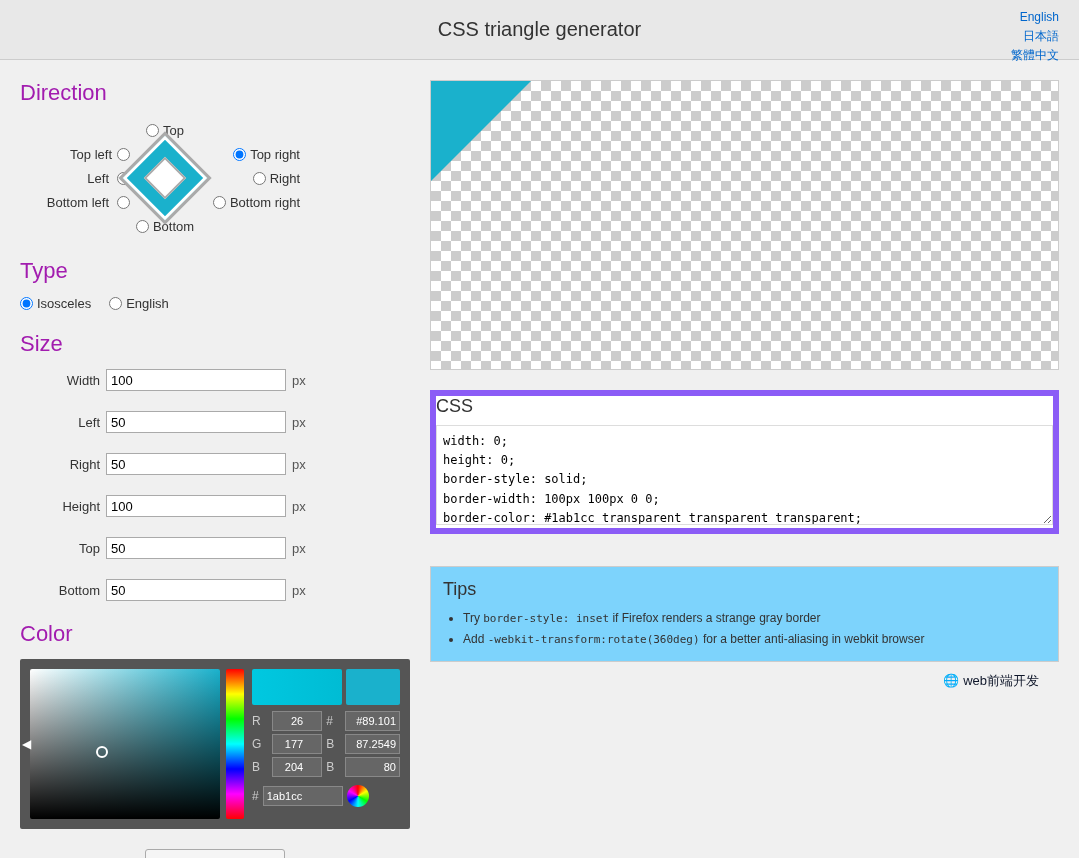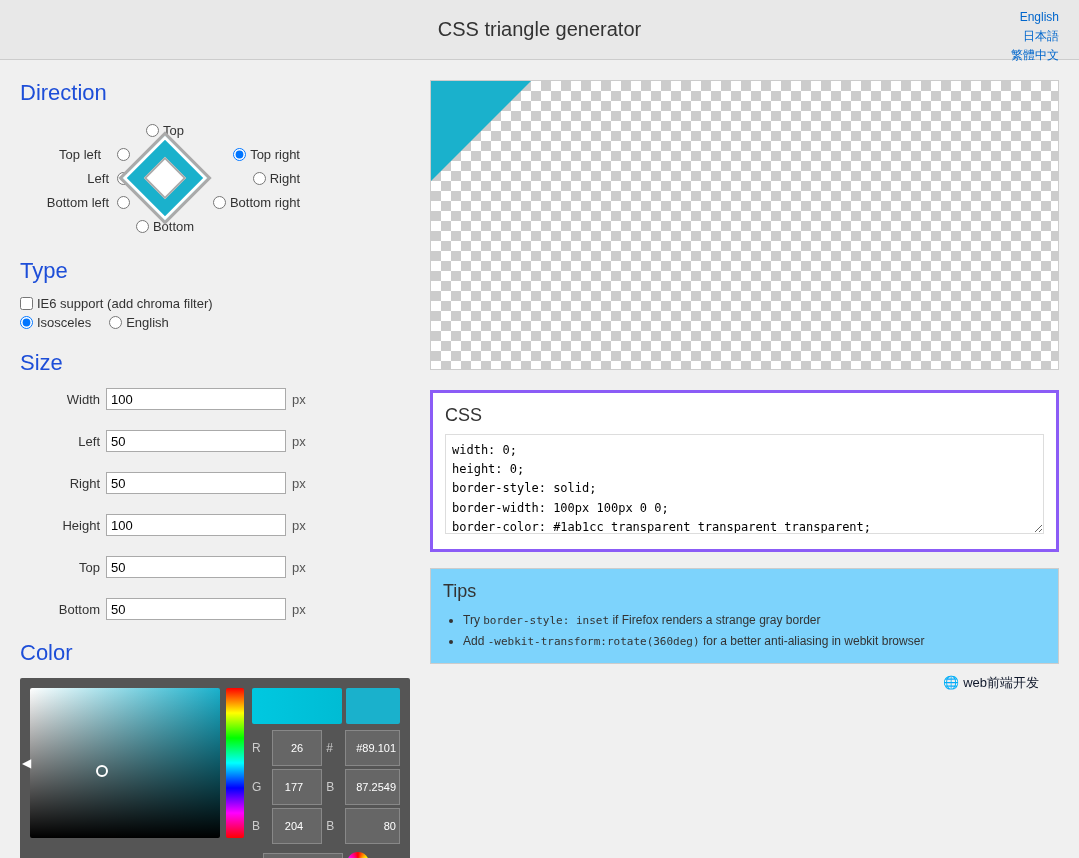--- a/index.html
+++ b/index.html
@@ -8,21 +8,21 @@
     .header { background: #e8e8e8; text-align: center; padding: 18px; position: relative; border-bottom: 1px solid #ccc; }
     .header h1 { font-size: 20px; font-weight: normal; color: #333; }
     .lang-links { position: absolute; top: 8px; right: 20px; text-align: right; }
     .lang-links a { display: block; font-size: 12px; color: #0066cc; text-decoration: none; line-height: 1.6; }
 
     .main-content { display: flex; padding: 20px; gap: 20px; }
 
     .left-panel { width: 390px; flex-shrink: 0; }
 
     
-    .section-title { font-size: 22px; font-weight: normal; color: #1d4ed8; margin-bottom: 12px; }
+    .section-title { font-size: 22px; font-weight: normal; color: #a21caf; margin-bottom: 12px; }
     .direction-section { margin-bottom: 20px; }
     .diamond { width: 60px; height: 60px; background: #1ab1cc; transform: rotate(45deg); position: relative; border: 3px solid #fff; outline: 3px solid #aaa; }
     .diamond-inner { position: absolute; top: 50%; left: 50%; transform: translate(-50%, -50%); width: 30px; height: 30px; background: #fff; border: 2px solid #aaa; }
 
     
     .type-section { margin-bottom: 20px; }
     .type-row { display: flex; align-items: center; gap: 8px; margin-bottom: 4px; }
     .type-row label { font-size: 13px; cursor: pointer; display: flex; align-items: center; gap: 4px; }
     .type-row input[type=checkbox], .type-row input[type=radio] { cursor: pointer; }
 
@@ -36,35 +36,35 @@
     .color-picker-box { background: #555; padding: 10px; border-radius: 2px; display: flex; gap: 8px; }
     .color-canvas-area { position: relative; width: 190px; height: 150px; background: linear-gradient(to bottom, transparent, #000), linear-gradient(to right, #fff, #1ab1cc); border-radius: 2px; cursor: crosshair; flex-shrink: 0; }
     .color-cursor { position: absolute; width: 12px; height: 12px; border-radius: 50%; border: 2px solid white; transform: translate(-50%, -50%); top: 55%; left: 38%; }
     .color-arrow { position: absolute; left: -8px; top: 50%; transform: translateY(-50%); color: white; font-size: 12px; }
     .color-right-panel { display: flex; flex-direction: column; gap: 6px; flex: 1; }
     .color-swatches { display: flex; gap: 4px; }
     .swatch-gradient { flex: 1; height: 36px; background: linear-gradient(to right, #1ab1cc, #ff0000); border-radius: 2px; }
     .swatch-solid { width: 54px; height: 36px; background: #1ab1cc; border-radius: 2px; }
     .color-inputs { display: grid; grid-template-columns: auto 50px auto 55px; gap: 3px 4px; align-items: center; }
     .color-ch-label { color: #ccc; font-size: 12px; }
-    .color-ch-input { width: 100%; height: 36px; font-size: 11px; padding: 1px 3px; border: 1px solid #888; background: #666; color: #fff; text-align: right; }
+    .color-ch-input { width: 100%; height: 20px; font-size: 11px; padding: 1px 3px; border: 1px solid #888; background: #666; color: #fff; text-align: right; }
     .color-hex-row { display: flex; align-items: center; gap: 4px; margin-top: 2px; }
     .color-hex-label { color: #ccc; font-size: 12px; }
     .color-hex-input { width: 80px; height: 20px; font-size: 11px; padding: 1px 3px; border: 1px solid #888; background: #666; color: #fff; }
     .color-wheel-btn { width: 22px; height: 22px; border-radius: 50%; border: none; cursor: pointer; background: conic-gradient(red, yellow, lime, cyan, blue, magenta, red); }
 
     .update-btn { display: block; margin: 0 auto; padding: 10px 40px; font-size: 18px; background: #f5f5f5; border: 1px solid #aaa; cursor: pointer; border-radius: 3px; }
 
     
     .right-panel { flex: 1; }
     .preview-area { width: 100%; height: 290px; position: relative; border: 1px solid #ccc; background-color: #fff; overflow: hidden; margin-bottom: 20px; }
     .checkerboard { position: absolute; inset: 0; background-image: linear-gradient(45deg, #ccc 25%, transparent 25%), linear-gradient(-45deg, #ccc 25%, transparent 25%), linear-gradient(45deg, transparent 75%, #ccc 75%), linear-gradient(-45deg, transparent 75%, #ccc 75%); background-size: 20px 20px; background-position: 0 0, 0 10px, 10px -10px, -10px 0px; }
     .triangle-preview { position: absolute; top: 0; left: 0; width: 0; height: 0; border-style: solid; border-width: 100px 100px 0 0; border-color: #1ab1cc transparent transparent transparent; }
 
-    .css-section { background: #fff; border: 3px solid #8b5cf6; padding: 12px; margin-bottom: 16px; }
+    .css-section { background: #fff; border: 6px solid #8b5cf6; margin-bottom: 32px; }
     .css-title { font-size: 18px; margin-bottom: 8px; }
     .css-output-area { width: 100%; height: 100px; border: 1px solid #ddd; padding: 6px; font-family: monospace; font-size: 12px; line-height: 1.6; resize: vertical; background: #fff; }
 
     .tips-section { background: #7dd3fc; border: 1px solid #ccc; padding: 12px; }
     .tips-title { font-size: 18px; margin-bottom: 8px; }
     .tips-list { list-style: disc; padding-left: 20px; font-size: 12px; line-height: 1.7; }
     .tips-list li code { font-family: monospace; font-size: 11px; }
 
     .footer { text-align: right; padding: 10px 20px; color: #0f172a; font-size: 13px; }
     .direction-table { display: inline-grid; grid-template-columns: 100px 70px 100px; grid-template-rows: repeat(5, 24px); align-items: center; }
@@ -93,21 +93,21 @@
         <div class="direction-table">
 
           <div class="dir-cell right-align"></div>
           <div class="dir-cell center">
             <input type="radio" name="direction" value="top" id="dir-top" style="">
             <label for="dir-top">Top</label>
           </div>
           <div class="dir-cell"></div>
 
           <div class="dir-cell right-align">
-            <label for="dir-topleft" style="margin-right:12px;">Top left</label>
+            <label for="dir-topleft" style="margin-right:1px;">Top left</label>
             <input type="radio" name="direction" value="top_left" id="dir-topleft" style="">
           </div>
           <div class="dir-cell center" style="grid-row: 2 / 5; grid-column: 2;">
             <div class="diamond">
               <div class="diamond-inner"></div>
             </div>
           </div>
           <div class="dir-cell">
             <input type="radio" name="direction" value="top_right" id="dir-topright" checked="" style="">
             <label for="dir-topright">Top right</label>
@@ -136,26 +136,20 @@
             <input type="radio" name="direction" value="bottom" id="dir-bottom" style="">
             <label for="dir-bottom">Bottom</label>
           </div>
           <div class="dir-cell"></div>
         </div>
       </div>
     </div>
 
     <div class="type-section">
       <div class="section-title">Type</div>
-      <div class="type-row">
-        <label style="display:flex;align-items:center;gap:4px;">
-          <input type="checkbox" style="">
-          <span>IE6 support (add chroma filter)</span>
-        </label>
-      </div>
       <div class="type-row">
         <label style="display:flex;align-items:center;gap:4px;">
           <input type="radio" name="type" value="isosceles" checked="" style="">
           <span>Isosceles</span>
         </label>
         <label style="display:flex;align-items:center;gap:4px;margin-left:10px;">
           <input type="radio" name="type" value="scalene" style="">
           <span>English</span>
         </label>
       </div>

